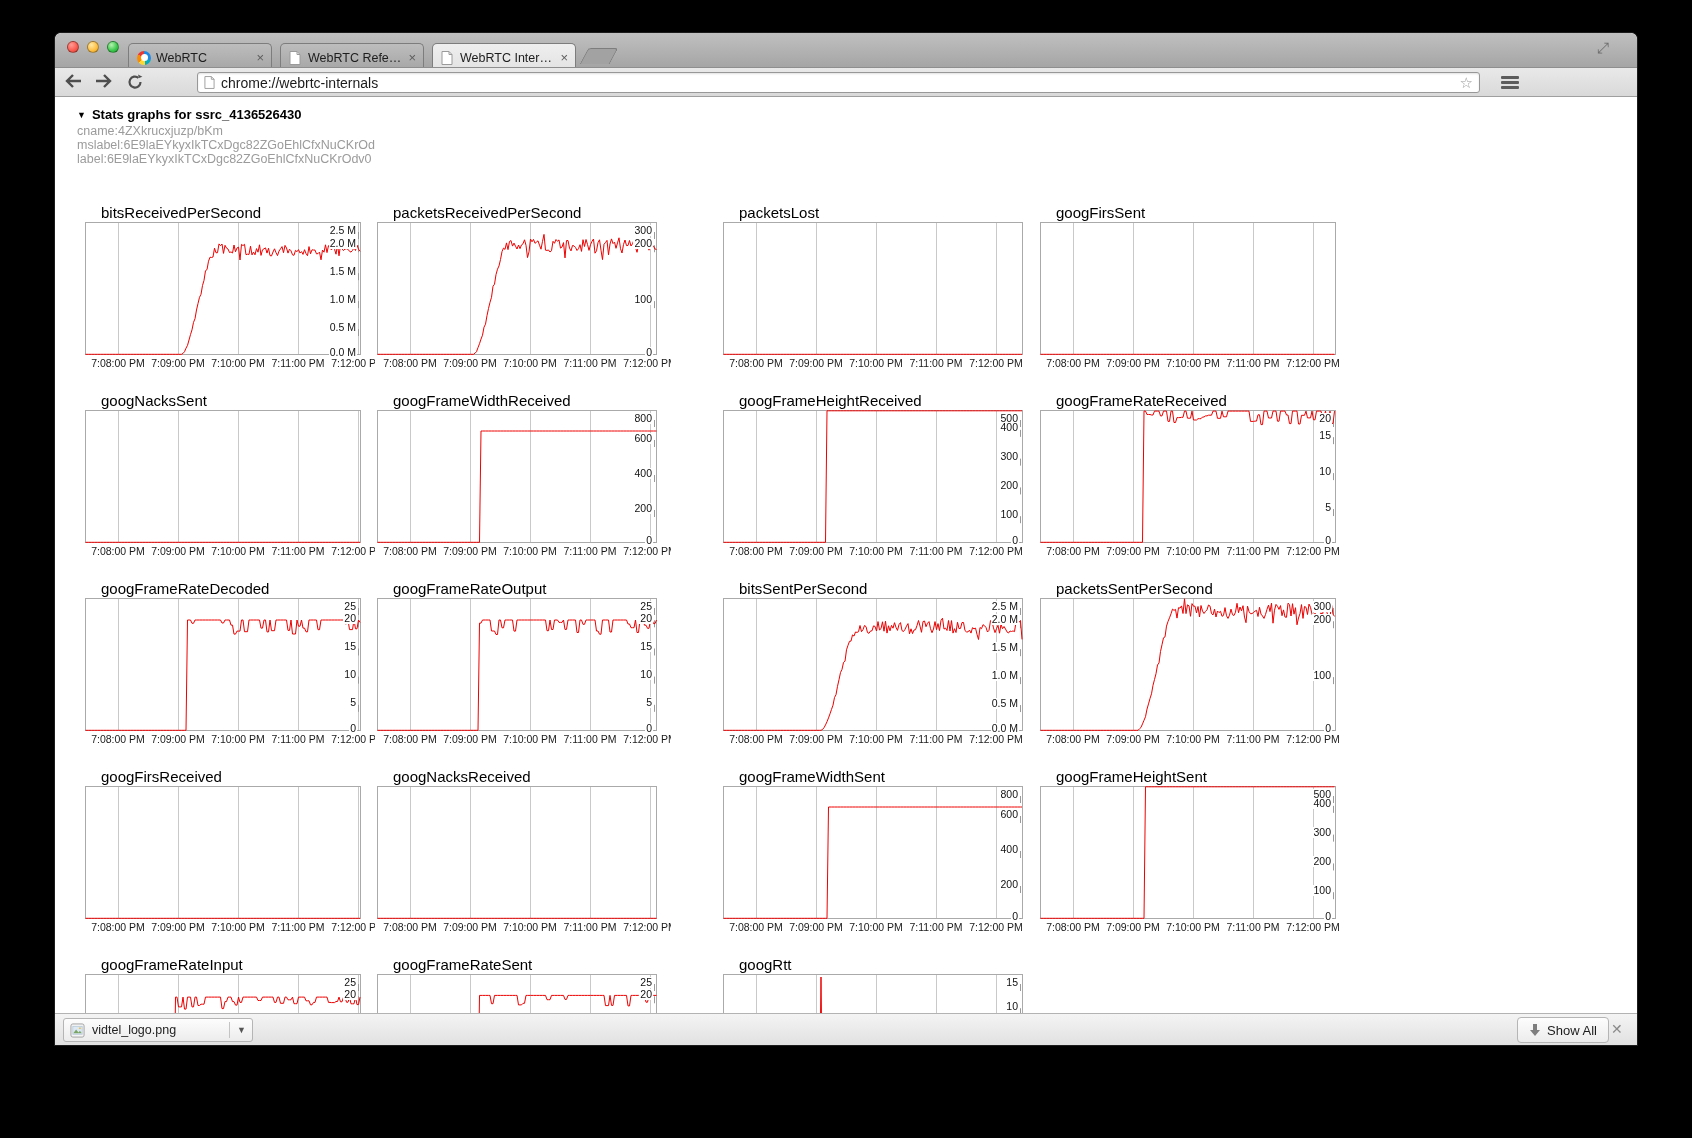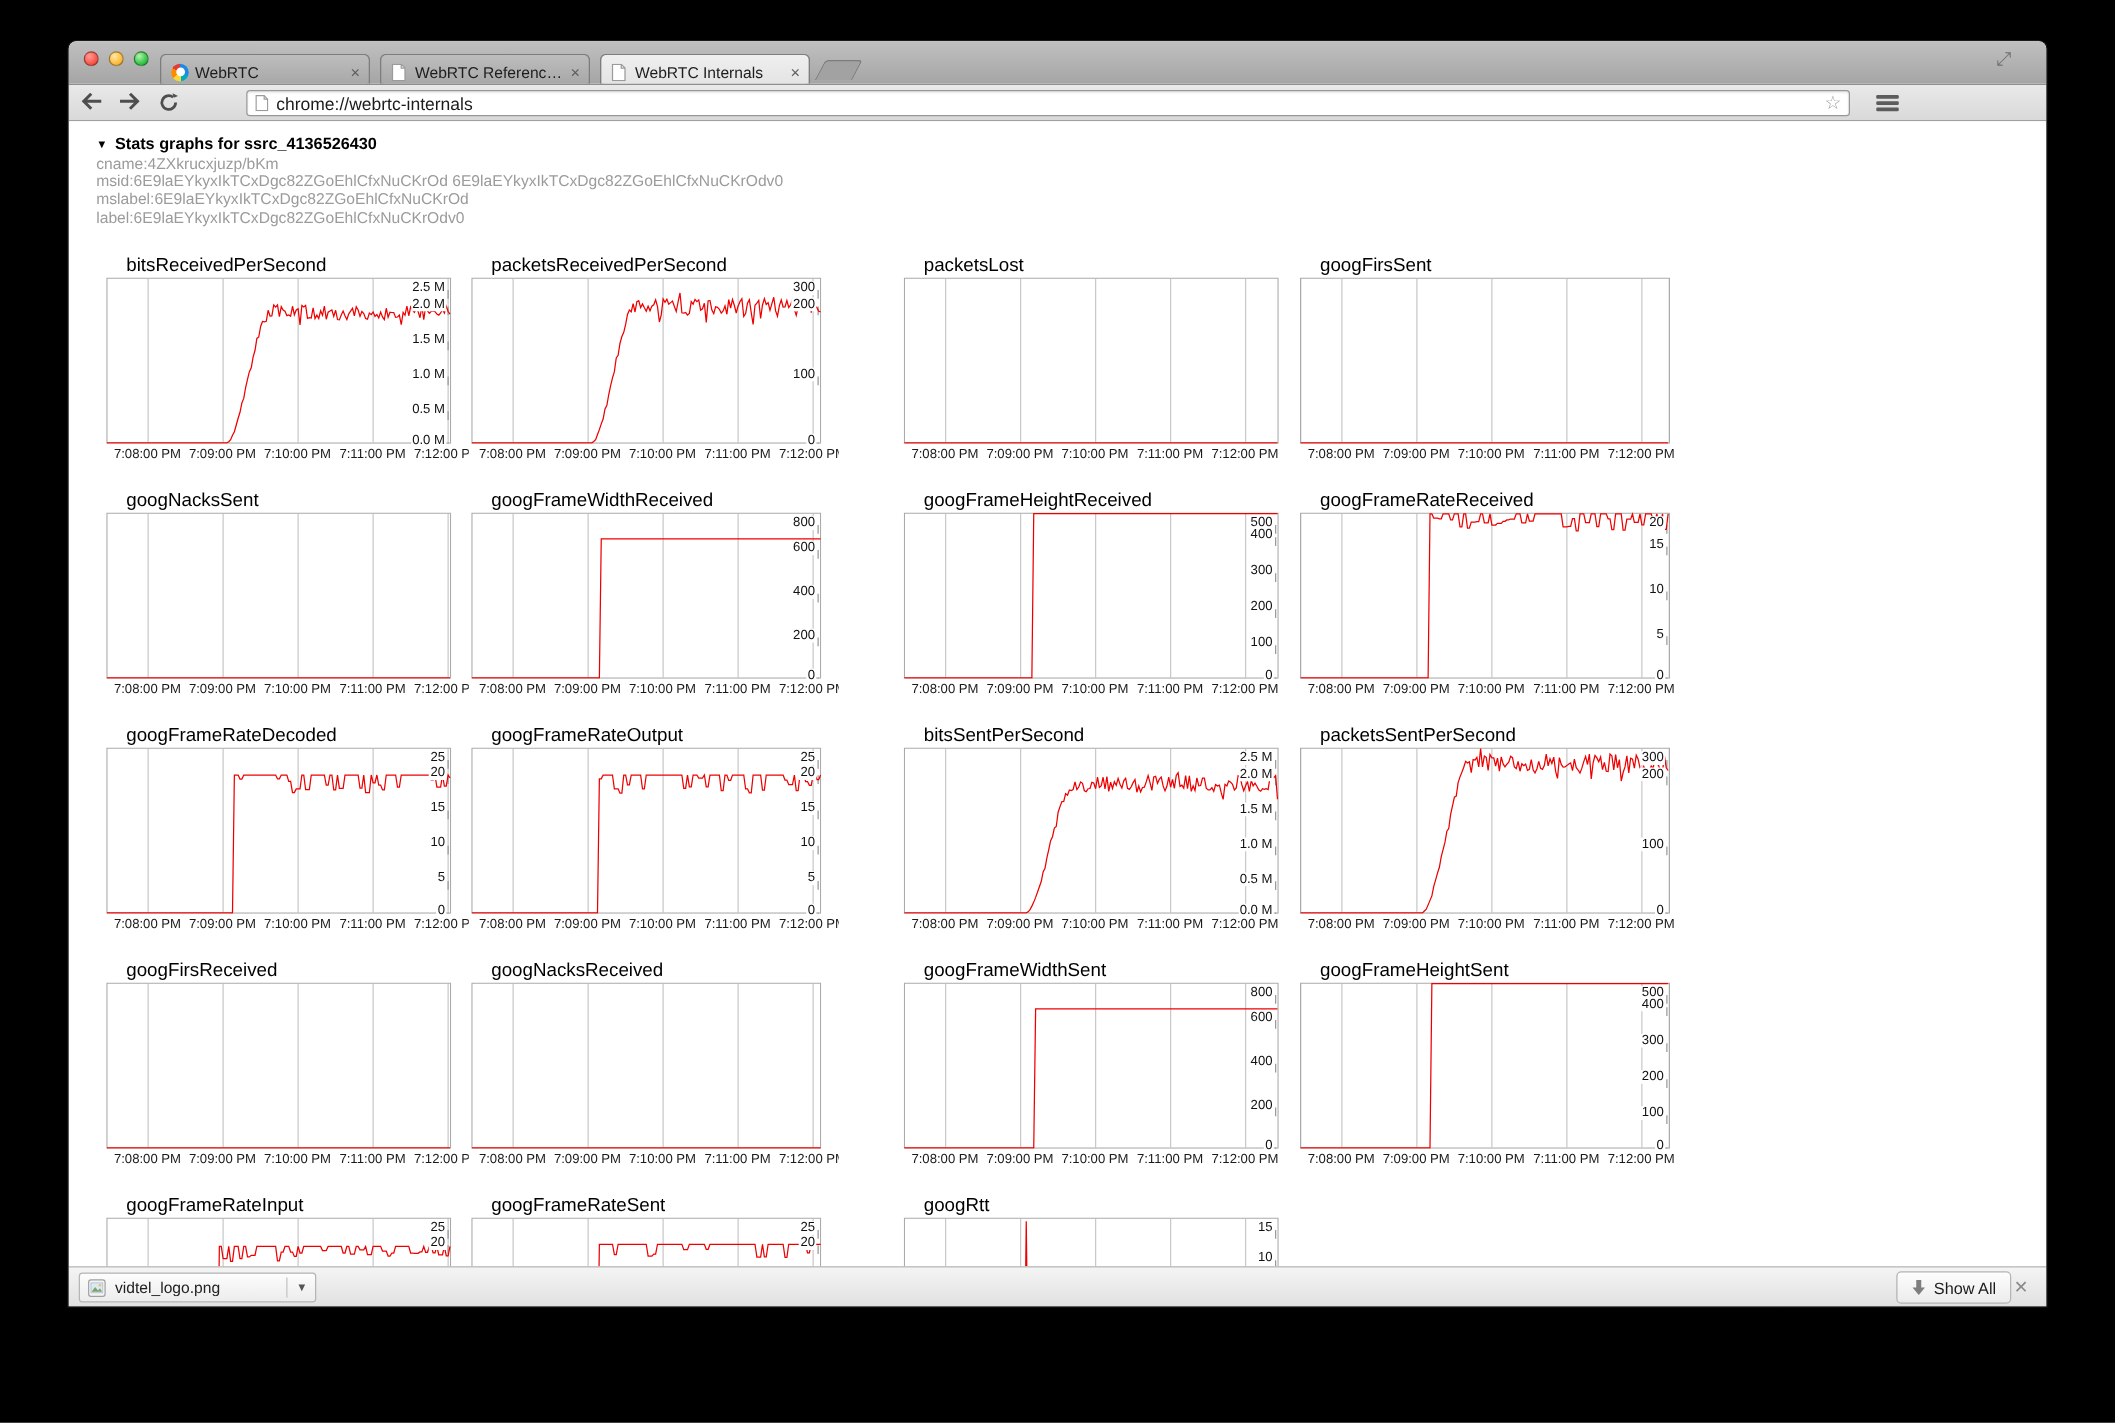--- a/index.html
+++ b/index.html
@@ -12,21 +12,21 @@
   .titlebar { position:relative; height:35px;
               background:linear-gradient(#c0c0c0,#a5a5a5);
               border-bottom:1px solid #8e8e8e; border-radius:6px 6px 0 0; }
   .lights { position:absolute; left:12px; top:8px; display:flex; gap:8px; }
   .light { width:12px; height:12px; border-radius:50%; border:1px solid rgba(0,0,0,.35); }
   .light.red    { background:radial-gradient(circle at 35% 30%, #ff9d96, #f95a4e 60%, #d33c2f); }
   .light.yellow { background:radial-gradient(circle at 35% 30%, #ffe9a8, #fdbe41 60%, #dd9c22); }
   .light.green  { background:radial-gradient(circle at 35% 30%, #b6f3b0, #3ac74b 60%, #22a336); }
   .fullscreen { position:absolute; right:28px; top:6px; font-size:15px; color:#6e6e6e; }
   .tabs { position:absolute; left:73px; bottom:0; height:24px; display:flex; }
-  .tab { width:168px; height:24px; margin-right:8px; padding:4px 6px 0 8px;
+  .tab { width:144px; height:24px; margin-right:8px; padding:4px 6px 0 8px;
          border:1px solid #7d7d7d; border-bottom:none; border-radius:5px 5px 0 0;
          background:linear-gradient(#bdbdbd,#a8a8a8);
          display:flex; align-items:center; gap:5px; font-size:12.5px; color:#1d1d1d; }
   .tab.active { background:linear-gradient(#efefef,#e4e4e4); }
   .tab .tlabel { flex:1; white-space:nowrap; overflow:hidden; text-overflow:ellipsis; }
   .tab .tclose { color:#5d5d5d; font-size:13px; line-height:10px; padding:0 1px; }
   .favicon { width:14px; height:14px; flex:0 0 14px; position:relative; }
   .favicon.webrtc { border-radius:50%;
      background:conic-gradient(#1e88e5 0 110deg,#00acc1 110deg 170deg,#fdd835 170deg 230deg,#fb8c00 230deg 300deg,#e53935 300deg 360deg); }
   .favicon.webrtc:after { content:""; position:absolute; left:3.5px; top:3.5px; width:7px; height:7px;
@@ -154,21 +154,20 @@
         <div></div>
       </div>
   </div>
 
   <div class="content">
     <div class="section-head">
       <span class="arrow">▼</span><b>Stats graphs for ssrc_4136526430</b>
     </div>
     <div class="meta">
       <div>cname:4ZXkrucxjuzp/bKm</div>
-      <div>msid:6E9laEYkyxIkTCxDgc82ZGoEhlCfxNuCKrOd 6E9laEYkyxIkTCxDgc82ZGoEhlCfxNuCKrOdv0</div>
       <div>mslabel:6E9laEYkyxIkTCxDgc82ZGoEhlCfxNuCKrOd</div>
       <div>label:6E9laEYkyxIkTCxDgc82ZGoEhlCfxNuCKrOdv0</div>
     </div>
     <div id="charts">
         <div class="chart" style="left: 30px; top: 108px; width: 326px;">
           <div class="ctitle">bitsReceivedPerSecond</div>
           <div class="plot" style="width: 276px; height: 133px;">
             <svg width="276" height="133">
               <line x1="33.5" x2="33.5" y1="1" y2="132" stroke="#c9c9c9"></line>
               <line x1="93.5" x2="93.5" y1="1" y2="132" stroke="#c9c9c9"></line>

